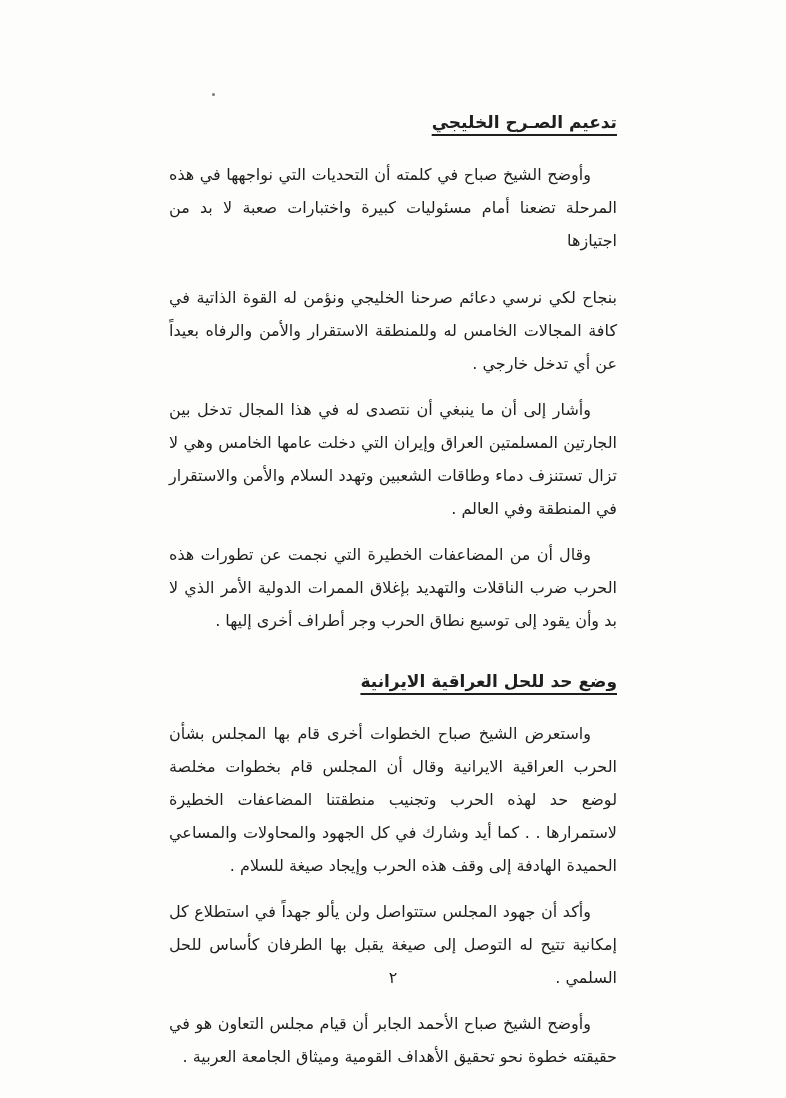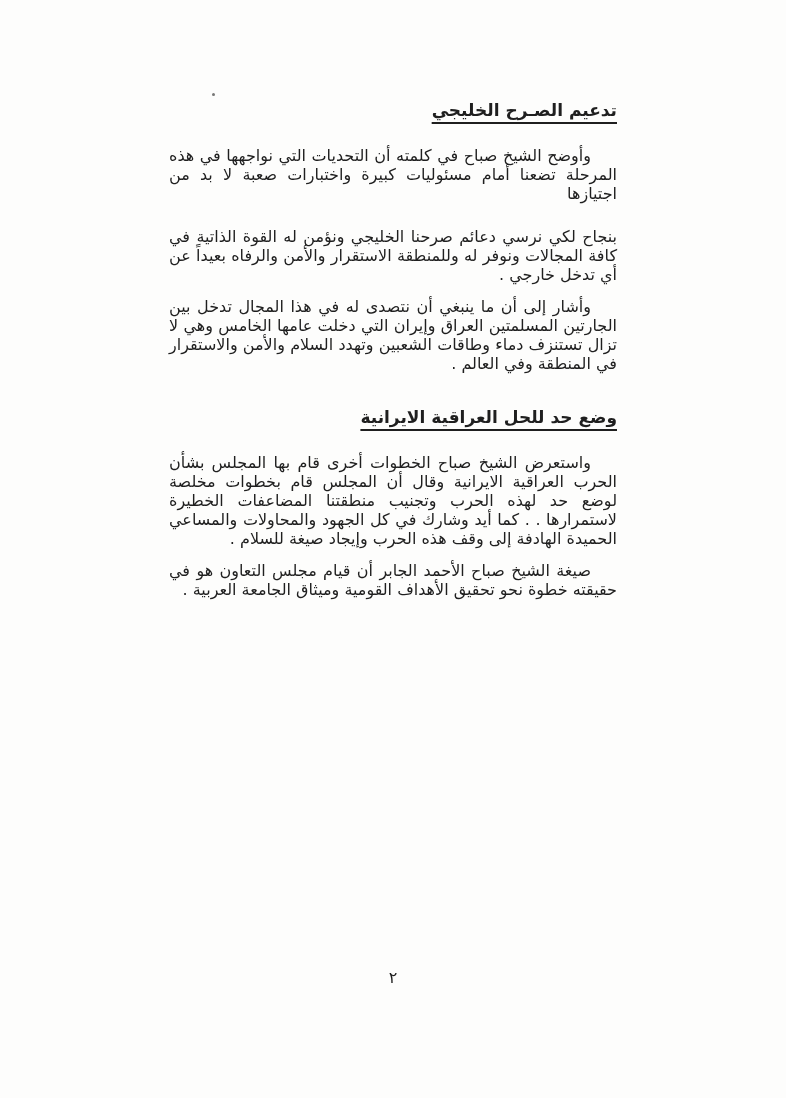--- a/index.html
+++ b/index.html
@@ -11,41 +11,41 @@
     height: 1098px;
     background: #fdfdfc;
     position: relative;
     overflow: hidden;
     font-family: "DejaVu Sans", sans-serif;
     color: #1f1f1f;
   }
   .page {
     position: relative;
     width: 448px;
-    margin: 4px auto;
+    margin: 16px auto;
     padding-top: 96px;
     direction: rtl;
   }
   .section-heading {
     font-size: 17px;
     font-weight: bold;
     text-align: right;
     margin: 0 0 26px 0;
     text-decoration: underline;
     text-underline-offset: 6px;
     text-decoration-thickness: 1.5px;
     letter-spacing: 0.5px;
   }
   .section-heading.second {
     margin-top: 34px;
     margin-bottom: 26px;
   }
   .para {
     font-size: 16px;
-    line-height: 19px;
+    line-height: 33px;
     text-align: justify;
     margin: 0 0 13px 0;
   }
   .para.indent {
     text-indent: 26px;
   }
   .para.continuation {
     margin-top: 24px;
   }
   .page-number {
@@ -73,30 +73,32 @@
 
 <div class="scan-dot"></div>
 
 <div class="page">
 
   <section>
     <h2 class="section-heading">تدعيم الصـرح الخليجي</h2>
 
     <p class="para indent">وأوضح الشيخ صباح في كلمته أن التحديات التي نواجهها في هذه المرحلة تضعنا أمام مسئوليات كبيرة واختبارات صعبة لا بد من اجتيازها</p>
 
-    <p class="para continuation">بنجاح لكي نرسي دعائم صرحنا الخليجي ونؤمن له القوة الذاتية في كافة المجالات ونوفر له وللمنطقة الاستقرار والأمن والرفاه بعيداً عن أي تدخل خارجي .</p>
+    <p class="para continuation">بنجاح لكي نرسي دعائم صرحنا الخليجي ونؤمن له القوة الذاتية في كافة المجالات الخامس له وللمنطقة الاستقرار والأمن والرفاه بعيداً عن أي تدخل خارجي .</p>
 
     <p class="para indent">وأشار إلى أن ما ينبغي أن نتصدى له في هذا المجال تدخل بين الجارتين المسلمتين العراق وإيران التي دخلت عامها الخامس وهي لا تزال تستنزف دماء وطاقات الشعبين وتهدد السلام والأمن والاستقرار في المنطقة وفي العالم .</p>
 
+    <p class="para indent">وقال أن من المضاعفات الخطيرة التي نجمت عن تطورات هذه الحرب ضرب الناقلات والتهديد بإغلاق الممرات الدولية الأمر الذي لا بد وأن يقود إلى توسيع نطاق الحرب وجر أطراف أخرى إليها .</p>
   </section>
 
   <section>
     <h2 class="section-heading second">وضع حد للحل العراقية الايرانية</h2>
 
     <p class="para indent">واستعرض الشيخ صباح الخطوات أخرى قام بها المجلس بشأن الحرب العراقية الايرانية وقال أن المجلس قام بخطوات مخلصة لوضع حد لهذه الحرب وتجنيب منطقتنا المضاعفات الخطيرة لاستمرارها . . كما أيد وشارك في كل الجهود والمحاولات والمساعي الحميدة الهادفة إلى وقف هذه الحرب وإيجاد صيغة للسلام .</p>
 
+    <p class="para indent">وأكد أن جهود المجلس ستتواصل ولن يألو جهداً في استطلاع كل إمكانية تتيح له التوصل إلى صيغة يقبل بها الطرفان كأساس للحل السلمي .</p>
 
-    <p class="para indent">صيغة الشيخ صباح الأحمد الجابر أن قيام مجلس التعاون هو في حقيقته خطوة نحو تحقيق الأهداف القومية وميثاق الجامعة العربية .</p>
+    <p class="para indent">وأوضح الشيخ صباح الأحمد الجابر أن قيام مجلس التعاون هو في حقيقته خطوة نحو تحقيق الأهداف القومية وميثاق الجامعة العربية .</p>
   </section>
 
 </div>
 
 <div class="page-number">٢</div>
 
 </body></html>

